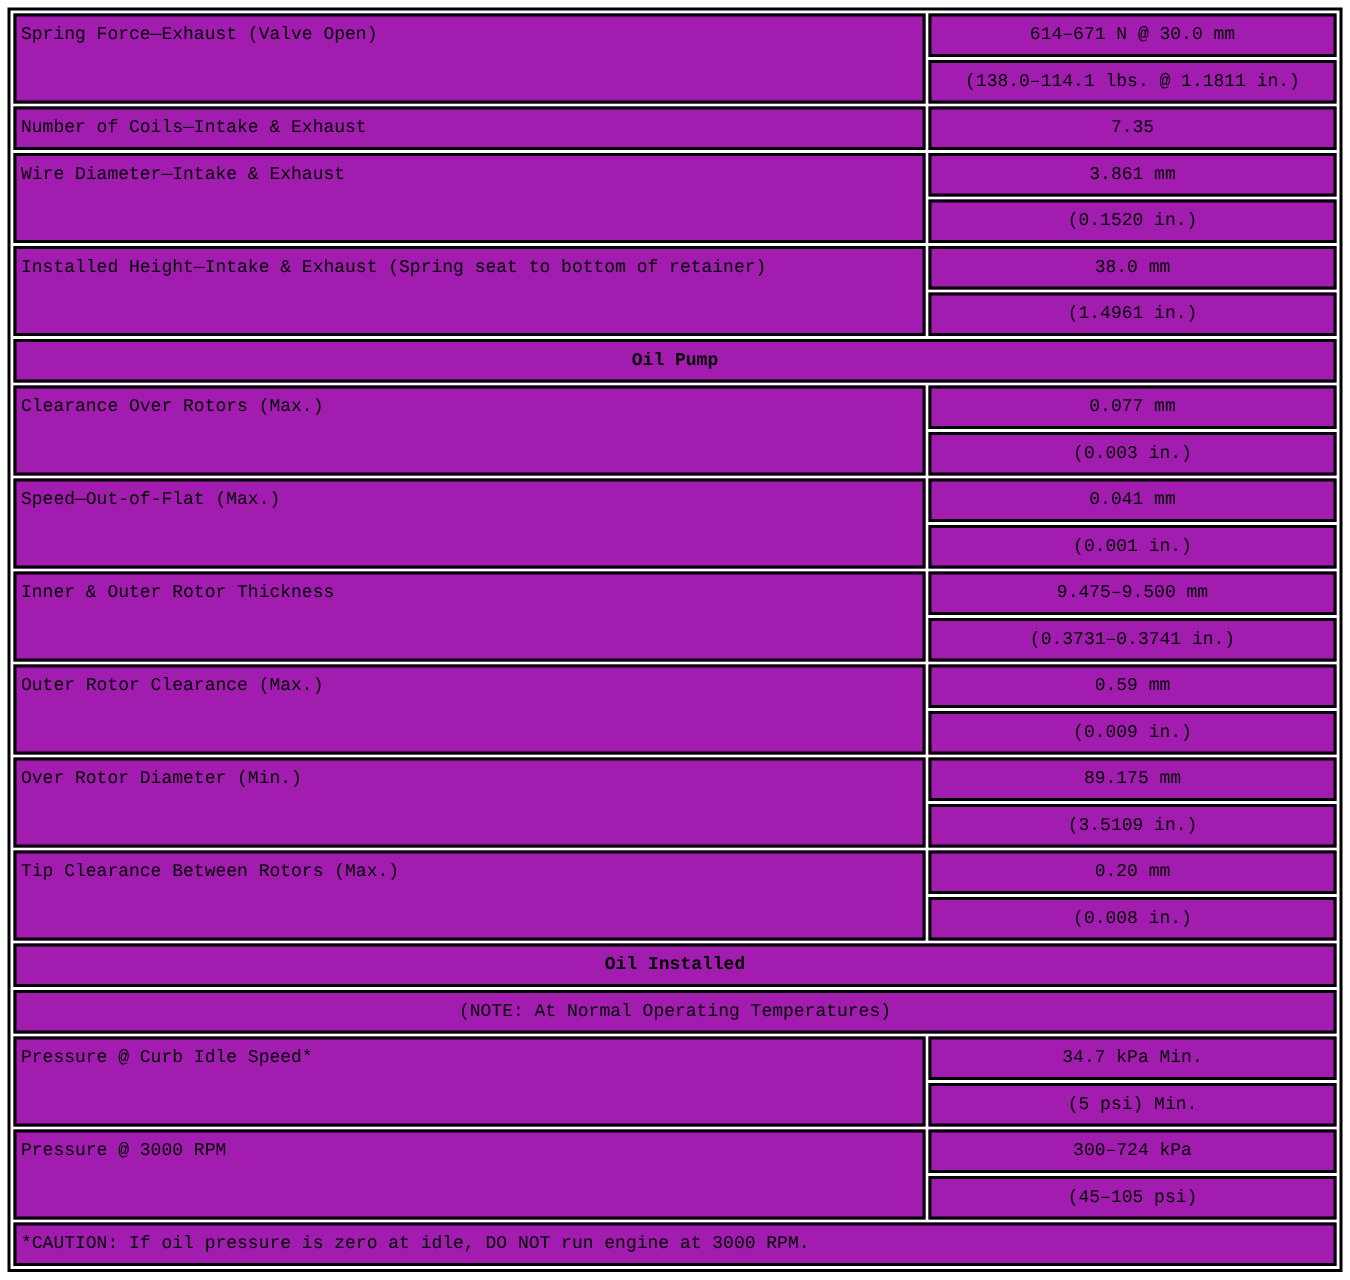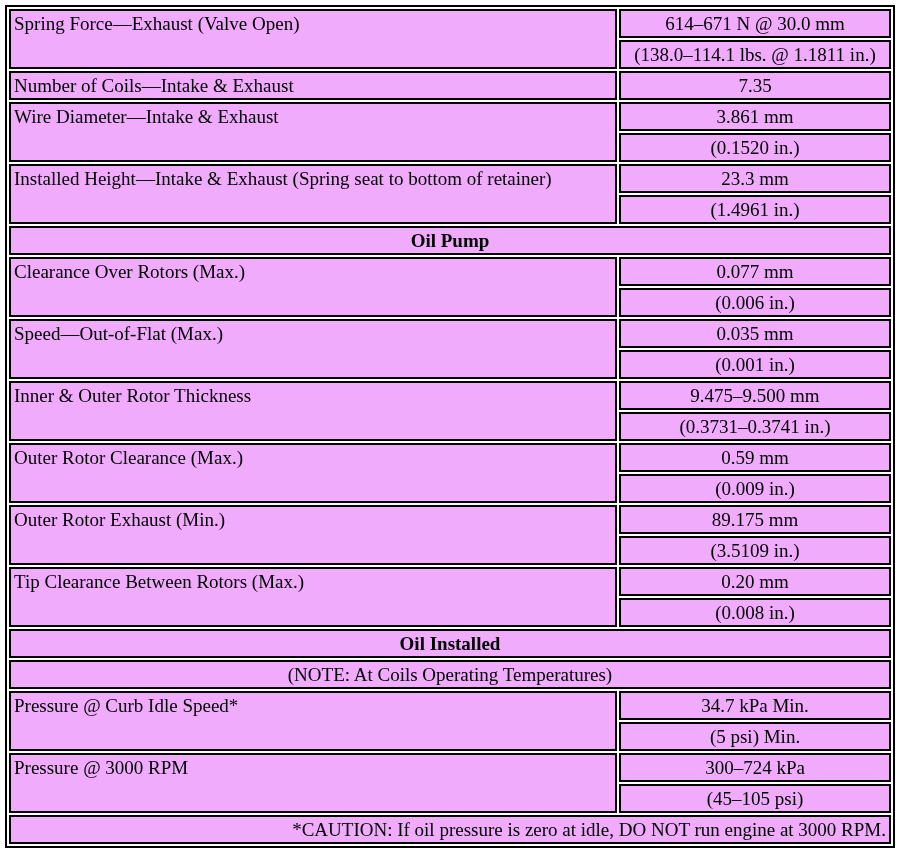--- a/index.html
+++ b/index.html
@@ -23,24 +23,24 @@
     border-spacing: 2px;
     border: 2px solid #000000;
     background: #ffffff;
     table-layout: fixed;
     width: 890px;
   }
   col.col-label { width: 608px; }
   col.col-value { width: 272px; }
   td {
     border: 2px solid #000000;
-    background: #f0abfc;
+    background: #a21caf;
     color: #000000;
-    font-family: Liberation Serif, serif;
-    font-size: 19px;
+    font-family: Liberation Mono, monospace;
+    font-size: 12px;
     line-height: 23px;
     padding: 1px 3px;
     overflow: hidden;
     white-space: nowrap;
   }
   td.label {
     text-align: left;
     vertical-align: top;
   }
   td.value {
@@ -51,21 +51,21 @@
   td.section {
     text-align: center;
     font-weight: bold;
     height: 23px;
   }
   td.note {
     text-align: center;
     height: 23px;
   }
   td.caution {
-    text-align: right;
+    text-align: left;
     height: 23px;
   }
 </style>
 </head>
 <body>
 
 <div class="page">
   <table class="spec-table">
     <colgroup>
       <col class="col-label">
@@ -85,75 +85,75 @@
         </tr>
         <tr>
           <td class="label" rowspan="2">Wire Diameter—Intake &amp; Exhaust</td>
           <td class="value">3.861 mm</td>
         </tr>
         <tr>
           <td class="value">(0.1520 in.)</td>
         </tr>
         <tr>
           <td class="label" rowspan="2">Installed Height—Intake &amp; Exhaust (Spring seat to bottom of retainer)</td>
-          <td class="value">23.3 mm</td>
+          <td class="value">38.0 mm</td>
         </tr>
         <tr>
           <td class="value">(1.4961 in.)</td>
         </tr>
         <tr>
           <td colspan="2" class="section">Oil Pump</td>
         </tr>
         <tr>
           <td class="label" rowspan="2">Clearance Over Rotors (Max.)</td>
           <td class="value">0.077 mm</td>
         </tr>
         <tr>
-          <td class="value">(0.006 in.)</td>
+          <td class="value">(0.003 in.)</td>
         </tr>
         <tr>
           <td class="label" rowspan="2">Speed—Out-of-Flat (Max.)</td>
-          <td class="value">0.035 mm</td>
+          <td class="value">0.041 mm</td>
         </tr>
         <tr>
           <td class="value">(0.001 in.)</td>
         </tr>
         <tr>
           <td class="label" rowspan="2">Inner &amp; Outer Rotor Thickness</td>
           <td class="value">9.475–9.500 mm</td>
         </tr>
         <tr>
           <td class="value">(0.3731–0.3741 in.)</td>
         </tr>
         <tr>
           <td class="label" rowspan="2">Outer Rotor Clearance (Max.)</td>
           <td class="value">0.59 mm</td>
         </tr>
         <tr>
           <td class="value">(0.009 in.)</td>
         </tr>
         <tr>
-          <td class="label" rowspan="2">Outer Rotor Exhaust (Min.)</td>
+          <td class="label" rowspan="2">Over Rotor Diameter (Min.)</td>
           <td class="value">89.175 mm</td>
         </tr>
         <tr>
           <td class="value">(3.5109 in.)</td>
         </tr>
         <tr>
           <td class="label" rowspan="2">Tip Clearance Between Rotors (Max.)</td>
           <td class="value">0.20 mm</td>
         </tr>
         <tr>
           <td class="value">(0.008 in.)</td>
         </tr>
         <tr>
           <td colspan="2" class="section">Oil Installed</td>
         </tr>
         <tr>
-          <td colspan="2" class="note">(NOTE: At Coils Operating Temperatures)</td>
+          <td colspan="2" class="note">(NOTE: At Normal Operating Temperatures)</td>
         </tr>
         <tr>
           <td class="label" rowspan="2">Pressure @ Curb Idle Speed*</td>
           <td class="value">34.7 kPa Min.</td>
         </tr>
         <tr>
           <td class="value">(5 psi) Min.</td>
         </tr>
         <tr>
           <td class="label" rowspan="2">Pressure @ 3000 RPM</td>

